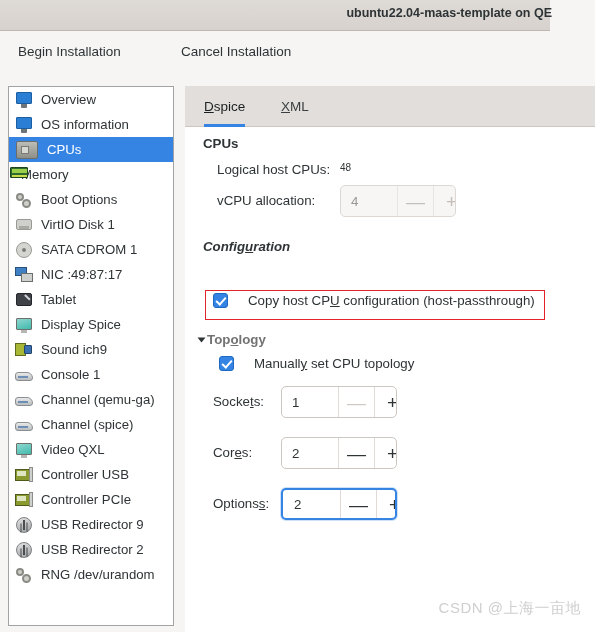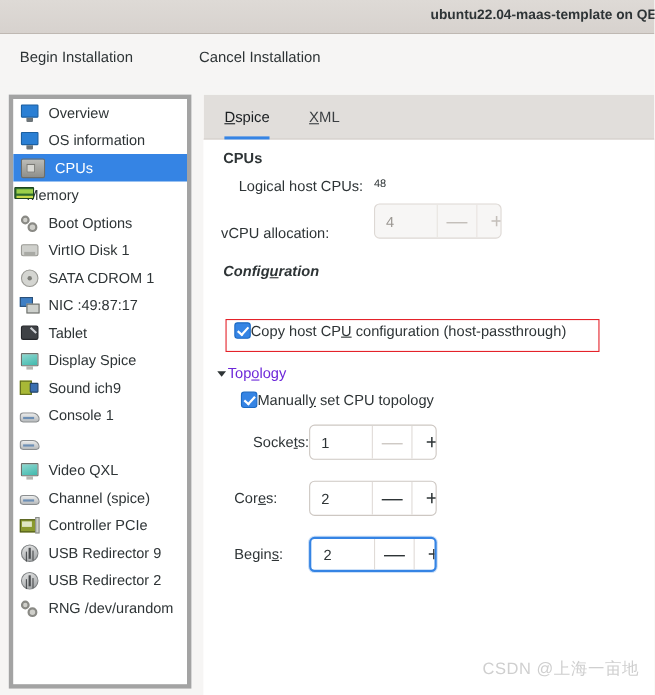--- a/index.html
+++ b/index.html
@@ -12,21 +12,21 @@
   }
   #app {
     position: relative;
     width: 595px; height: 632px;
     background: #f6f5f4;
   }
 
   
   .titlebar {
     position: absolute; left: 0; top: 0;
-    width: 595px; height: 31px;
+    width: 550px; height: 31px;
     background: linear-gradient(180deg,#dedad6 0%, #d7d2ce 100%);
     border-bottom: 1px solid #bfb8b2;
     box-sizing: border-box;
   }
   .titlebar-title {
     position: absolute;
     right: -2px; top: 6px;
     font-size: 12.5px;
     font-weight: bold;
     color: #2e3436;
@@ -51,21 +51,21 @@
   }
   #tb-begin { left: 18px; }
   #tb-cancel { left: 181px; }
 
   
   .sidebar {
     position: absolute;
     left: 8px; top: 86px;
     width: 166px; height: 540px;
     background: #ffffff;
-    border: 4px solid #a3a3a3;
+    border: 1px solid #a3a3a3;
     box-sizing: border-box;
     overflow: hidden;
   }
   .side-item {
     position: relative;
     height: 25px;
     display: flex;
     align-items: center;
     padding-left: 5px;
     box-sizing: border-box;
@@ -221,21 +221,21 @@
     content: "";
     position: absolute;
     left: 4px; top: 1px;
     width: 4px; height: 8px;
     border: solid #ffffff;
     border-width: 0 2px 2px 0;
     transform: rotate(42deg);
   }
   .chkrow .lbl {
     font-size: 13.3px; color: #2e3436;
-    margin-left: 0; white-space: nowrap;
+    margin-left: 20px; white-space: nowrap;
   }
   .mn { text-decoration: underline; }
 
   .redbox {
     position: absolute;
     border: 1.5px solid #e4222a;
     box-sizing: border-box;
     pointer-events: none;
   }
 
@@ -246,21 +246,21 @@
   }
   .tri {
     width: 0; height: 0;
     border-left: 5px solid #2e3436;
     border-top: 4px solid transparent;
     border-bottom: 4px solid transparent;
     transform: rotate(90deg);
     margin-right: 3px;
   }
   .disclosure .lbl {
-    font-size: 13.3px; font-weight: normal; color: #6d28d9;
+    font-size: 13.3px; font-weight: bold; color: #737373;
     white-space: nowrap;
   }
 
   .watermark {
     position: absolute;
     right: 14px; bottom: 14px;
     font-size: 15px;
     color: #cfcfcf;
     white-space: nowrap;
     letter-spacing: 0.5px;
@@ -325,28 +325,35 @@
       <div class="side-item">
         <span class="ico ico-sound"></span>
         <span class="lbl">Sound ich9</span>
       </div>
       <div class="side-item">
         <span class="ico ico-console"></span>
         <span class="lbl">Console 1</span>
       </div>
       <div class="side-item">
         <span class="ico ico-console"></span>
+        <span class="lbl">Channel (qemu-ga)</span>
+      </div>
+      <div class="side-item">
+        <span class="ico ico-console"></span>
+        <span class="lbl">Channel (spice)</span>
       </div>
       <div class="side-item">
         <span class="ico ico-display"></span>
         <span class="lbl">Video QXL</span>
       </div>
       <div class="side-item">
-        <span class="ico ico-console"></span>
-        <span class="lbl">Channel (spice)</span>
+        <span class="ico ico-ctrl">
+          <span class="tab"></span>
+        </span>
+        <span class="lbl">Controller USB</span>
       </div>
       <div class="side-item">
         <span class="ico ico-ctrl">
           <span class="tab"></span>
         </span>
         <span class="lbl">Controller PCIe</span>
       </div>
       <div class="side-item">
         <span class="ico ico-usbred"></span>
         <span class="lbl">USB Redirector 9</span>
@@ -374,21 +381,21 @@
         </div>
     </div>
 
     <div class="body-area">
 
       <div class="section-title" style="left:18px; top:9px;">CPUs</div>
 
       <div class="field-label" style="left:32px; top:35px;">Logical host CPUs:</div>
       <div class="field-value" style="left:155px; top:35px;">48</div>
 
-      <div class="field-label" style="left:16px; top:66px;margin-top:11px;">vCPU allocation:</div>
+      <div class="field-label" style="left:32px; top:66px;">vCPU allocation:</div>
       <div class="spin disabled" id="vcpu-spin" style="left:155px; top:58px; width:116px;">
         <div class="val" style="width:46px;">4</div>
         <div class="btn">—</div>
         <div class="btn">+</div>
       </div>
 
       <div class="section-title" style="left:18px; top:112px;font-style:italic;"><span>Config</span><span class="mn">u</span><span>ration</span></div>
 
       <div class="chkrow" style="left:28px; top:166px;">
         <div class="chk"></div>
@@ -400,33 +407,33 @@
         <span class="tri"></span>
         <span class="lbl"><span>Top</span><span class="mn">o</span><span>logy</span></span>
       </div>
 
       <div class="chkrow" style="left:34px; top:229px;">
         <div class="chk"></div>
         <div class="lbl"><span>Manuall</span><span class="mn">y</span><span> set CPU topology</span></div>
       </div>
 
       <div id="topology-rows">
-          <div class="field-label" style="left: 28px; top: 267px; margin-left: 17px;"><span>Socke</span><span class="mn">t</span><span>s:</span></div>
+          <div class="field-label" style="left: 28px; top: 267px;"><span>Socke</span><span class="mn">t</span><span>s:</span></div>
           <div class="spin" style="left: 96px; top: 259px; width: 116px;">
             <div class="val" style="width:46px;">1</div>
             <div class="btn dim">—</div>
             <div class="btn">+</div>
           </div>
           <div class="field-label" style="left: 28px; top: 318px;"><span>Cor</span><span class="mn">e</span><span>s:</span></div>
           <div class="spin" style="left: 96px; top: 310px; width: 116px;">
             <div class="val" style="width:46px;">2</div>
             <div class="btn">—</div>
             <div class="btn">+</div>
           </div>
-          <div class="field-label" style="left: 28px; top: 369px;"><span>Begin</span><span class="mn">s</span><span>:</span></div>
+          <div class="field-label" style="left: 28px; top: 369px;"><span>Options</span><span class="mn">s</span><span>:</span></div>
           <div class="spin focused" style="left: 96px; top: 361px; width: 116px;">
             <div class="val" style="width: 46px; padding-left: 11px;">2</div>
             <div class="btn">—</div>
             <div class="btn">+</div>
           </div>
         </div>
 
     </div>
   </div>
 

